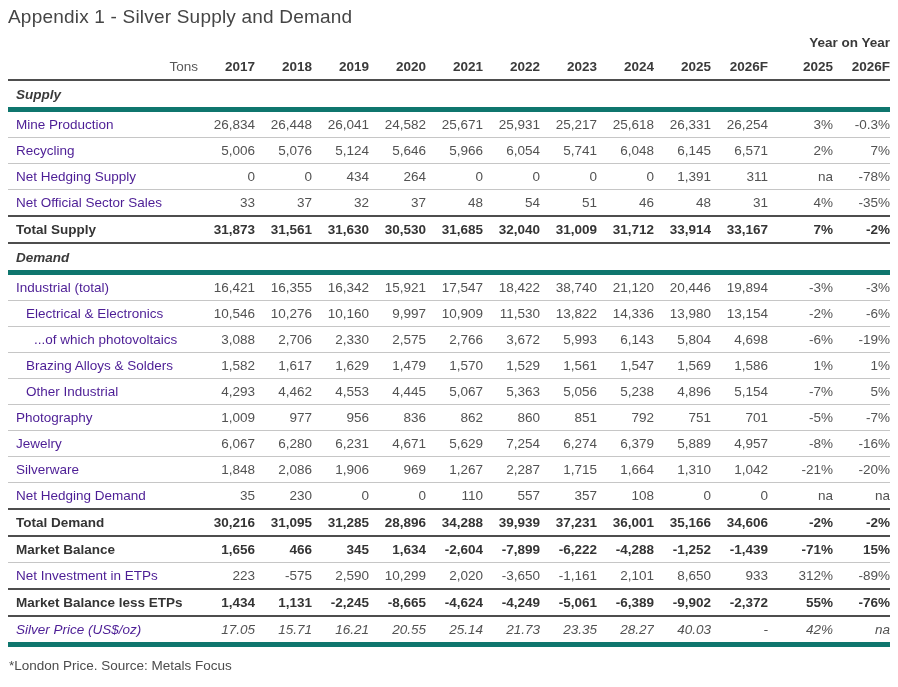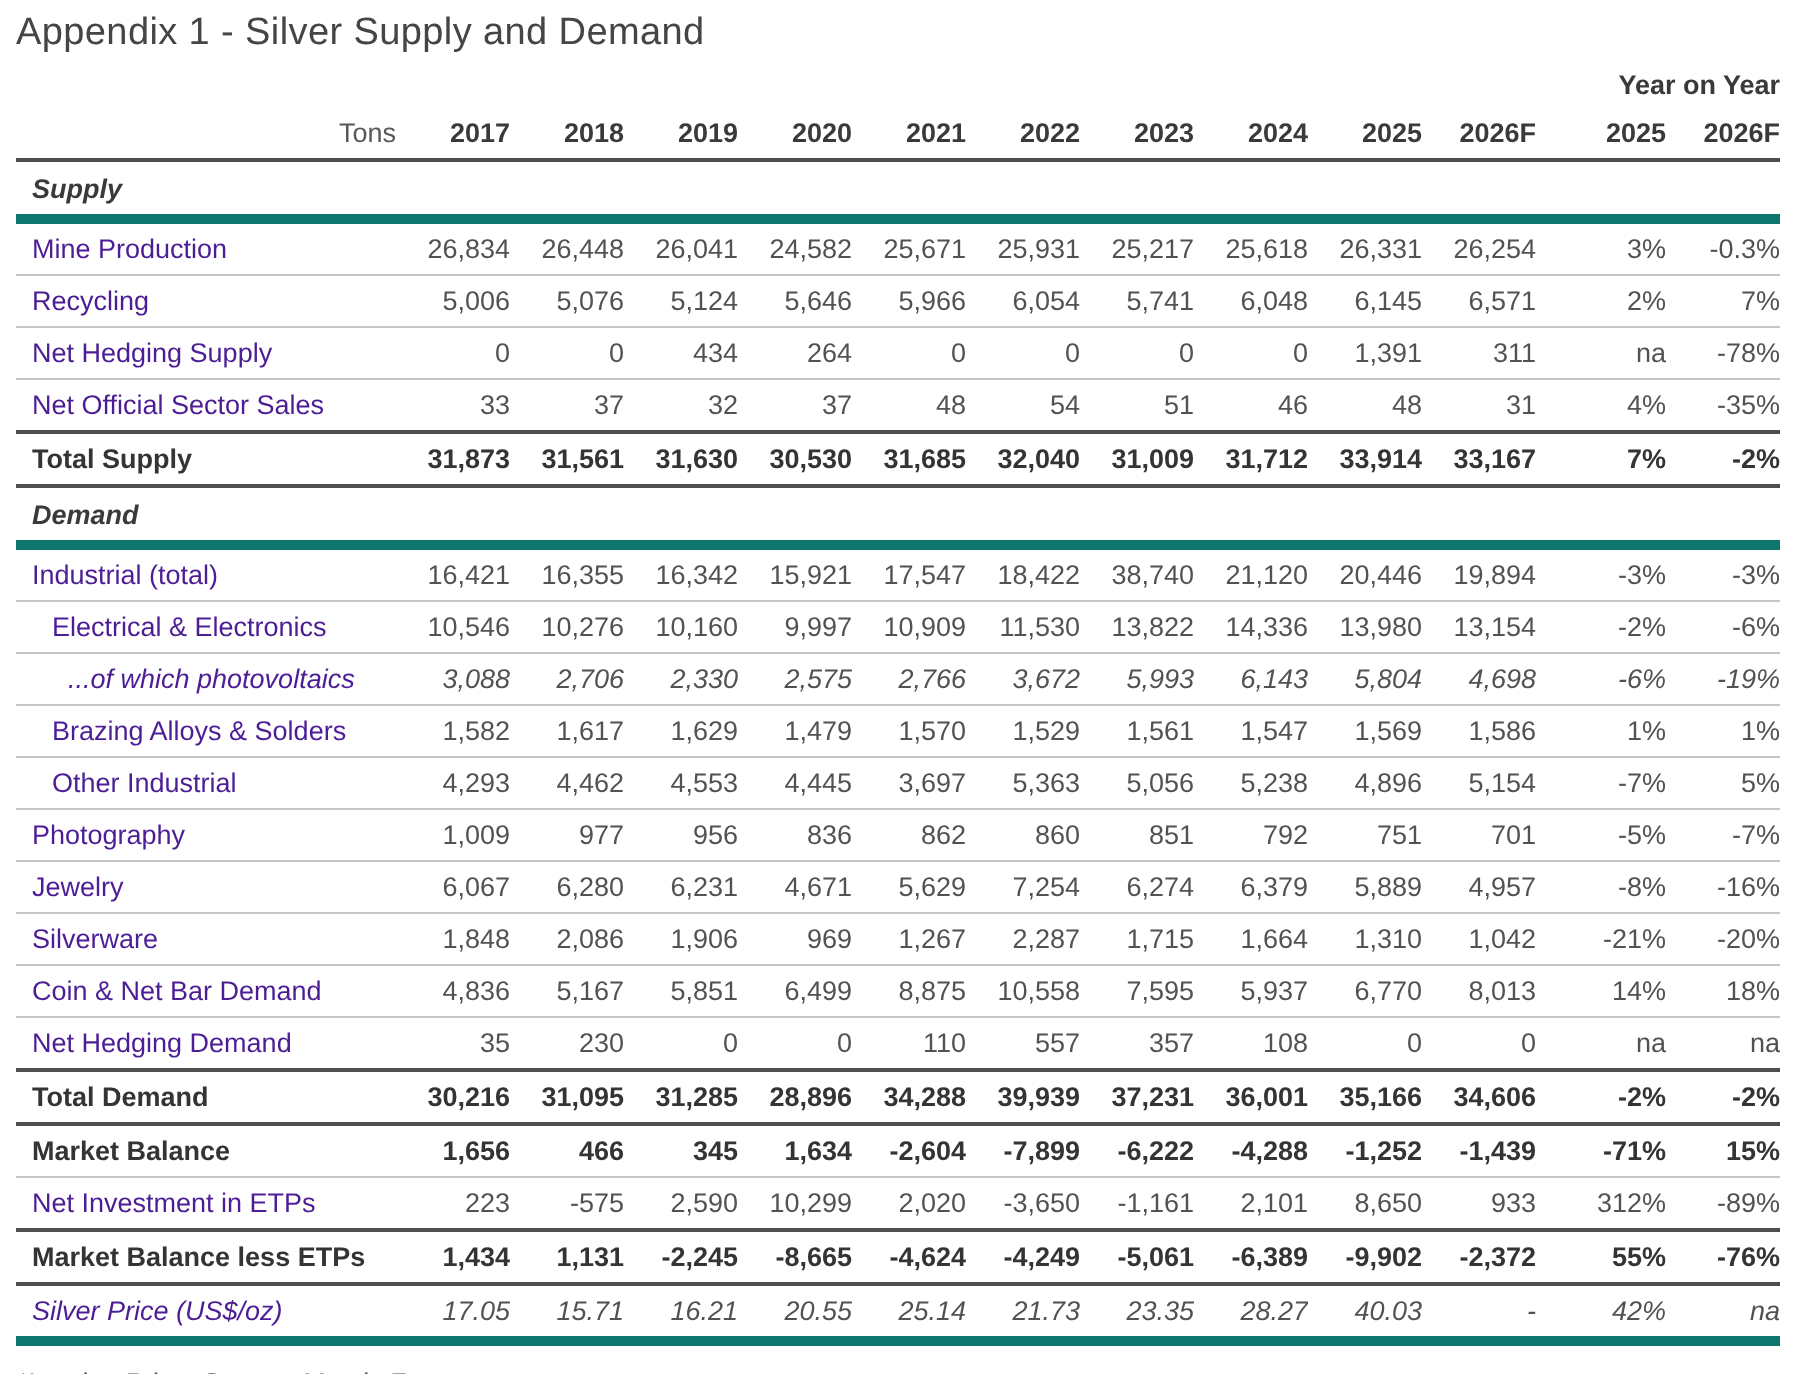--- a/index.html
+++ b/index.html
@@ -69,21 +69,21 @@
   }
   td.label.indent-1 { padding-left: 18px; margin-top: 36px; }
   td.label.indent-2 { padding-left: 26px; }
   td.section-label {
     font-weight: bold;
     color: #3a3a3a;
     padding-top: 6px;
     padding-bottom: 5px;
   }
   tr.bold td { font-weight: bold; color: #343434; }
-  tr.italic td { font-style: italic; }
+  tr.italic td { }
   td.num { color: #525252; }
   tr.bold td.num { color: #343434; }
   .footnote {
     font-size: 13.5px;
     color: #4c4c4c;
     margin-top: 11px;
     padding-left: 1px;
   }
 </style>
 </head>
@@ -270,21 +270,21 @@
           <td class="num">1,586</td>
           <td class="num">1%</td>
           <td class="num">1%</td>
         </tr>
         <tr class="rule-light">
           <td class="label indent-1">Other Industrial</td>
           <td class="num">4,293</td>
           <td class="num">4,462</td>
           <td class="num">4,553</td>
           <td class="num">4,445</td>
-          <td class="num">3,697</td>
+          <td class="num">5,067</td>
           <td class="num">5,363</td>
           <td class="num">5,056</td>
           <td class="num">5,238</td>
           <td class="num">4,896</td>
           <td class="num">5,154</td>
           <td class="num">-7%</td>
           <td class="num">5%</td>
         </tr>
         <tr class="rule-light">
           <td class="label indent-0">Photography</td>
@@ -323,35 +323,20 @@
           <td class="num">1,906</td>
           <td class="num">969</td>
           <td class="num">1,267</td>
           <td class="num">2,287</td>
           <td class="num">1,715</td>
           <td class="num">1,664</td>
           <td class="num">1,310</td>
           <td class="num">1,042</td>
           <td class="num">-21%</td>
           <td class="num">-20%</td>
-        </tr>
-        <tr class="rule-light">
-          <td class="label indent-0">Coin &amp; Net Bar Demand</td>
-          <td class="num">4,836</td>
-          <td class="num">5,167</td>
-          <td class="num">5,851</td>
-          <td class="num">6,499</td>
-          <td class="num">8,875</td>
-          <td class="num">10,558</td>
-          <td class="num">7,595</td>
-          <td class="num">5,937</td>
-          <td class="num">6,770</td>
-          <td class="num">8,013</td>
-          <td class="num">14%</td>
-          <td class="num">18%</td>
         </tr>
         <tr class="rule-dark">
           <td class="label indent-0">Net Hedging Demand</td>
           <td class="num">35</td>
           <td class="num">230</td>
           <td class="num">0</td>
           <td class="num">0</td>
           <td class="num">110</td>
           <td class="num">557</td>
           <td class="num">357</td>

